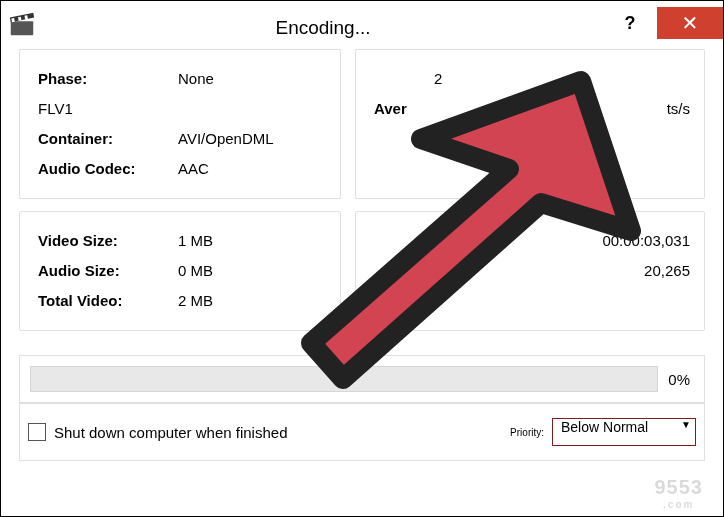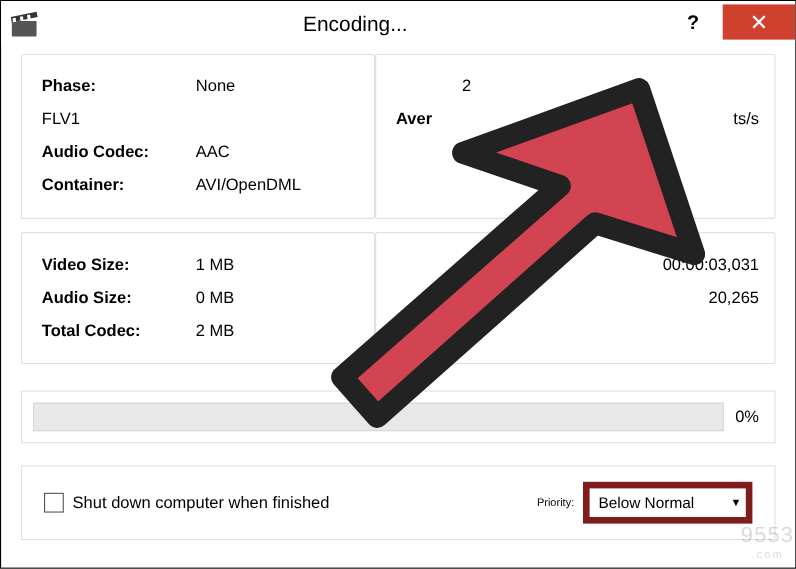--- a/index.html
+++ b/index.html
@@ -1,49 +1,49 @@
 <!DOCTYPE html>
 <html><head>
 <meta charset="utf-8">
 <style>
   html,body{margin:0;padding:0;font-family:"Segoe UI",Tahoma,sans-serif;font-size:13px;color:#000;background:#fff}
   body{width:724px;height:517px;overflow:hidden;position:relative;box-sizing:border-box;border:1px solid #000}
-  .titlebar{display:flex;align-items:center;height:38px;background:#fff}
+  .titlebar{display:flex;align-items:flex-end;height:38px;background:#fff}
   .app-icon{width:30px;height:30px;margin:4px 6px 0 6px;flex:0 0 auto}
   .title{flex:1;text-align:center;font-size:19px;color:#000;margin-top:5px}
   .tb-buttons{display:flex;height:32px}
   .tb-btn{width:54px;height:32px;display:flex;align-items:center;justify-content:center;font-size:20px}
   .tb-help{font-weight:bold;color:#000;font-size:18px}
   .tb-close{background:#d0402f;color:#fff;width:66px;font-family:Arial,sans-serif}
   .content{padding:10px 18px 0 18px}
-  .row{display:flex;}
+  .row{display:flex;gap:14px}
   .panel{border:1px solid #e0e0e0;border-radius:2px;padding:14px 14px 14px 18px;box-sizing:border-box;flex:1}
   .p-left{flex:0 0 322px}
   .p-right{flex:1}
   .kv{display:flex;line-height:30px}
   .k{font-weight:700;font-size:15px;flex:0 0 140px}
   .v{font-size:15px}
   .kv2 .k{flex:0 0 195px}
   .row2{margin-top:12px}
   .row2 .panel{min-height:108px}
   .progress-wrap{margin-top:24px;border:1px solid #e0e0e0;padding:10px 14px 10px 10px;display:flex;align-items:center;gap:10px}
   .progress-bar{flex:1;height:24px;background:#e8e8e8;border:1px solid #d6d6d6}
   .progress-txt{font-size:15px}
-  .footer{margin-top:20px;border:1px solid #e0e0e0;padding:14px 20px;display:flex;align-items:center}
+  .footer{border:1px solid #e0e0e0;padding:14px 8px;display:flex;align-items:center}
   .chk{width:18px;height:18px;border:1px solid #555;margin-right:8px;box-sizing:border-box}
   .chk-label{font-size:15px}
   .spacer{flex:1}
   .pri-label{font-size:10px;margin-right:8px}
-  .select{border:6px solid #7f1d1d;height:26px;display:flex;align-items:center;padding:0 4px 0 8px;font-size:14px;min-width:130px}
+  .select{border:1px solid #7f1d1d;height:26px;display:flex;align-items:flex-start;padding:0 4px 0 8px;font-size:14px;min-width:130px}
   .select .sv{flex:1}
   .select .caret{font-size:10px;margin-left:8px}
   
   .arrow{position:absolute;left:270px;top:60px;pointer-events:none}
   
-  .wm{position:absolute;right:1px;bottom:6px;font-size:20px;color:rgba(0,0,0,.15);font-weight:normal;letter-spacing:1px}
+  .wm{position:absolute;right:20px;bottom:6px;font-size:20px;color:rgba(0,0,0,.15);font-weight:bold;letter-spacing:1px}
   .wm small{display:block;font-size:10px;text-align:center;color:rgba(0,0,0,.15);letter-spacing:2px}
 </style>
 </head>
 <body>
 
 <div class="titlebar">
   <span class="app-icon">
     <svg viewBox="0 0 32 32" width="30" height="30">
       <polygon points="3,9 28,4 29,9 4,14" fill="#333"></polygon>
       <rect x="4" y="13" width="24" height="15" fill="#555" rx="1"></rect>
@@ -64,26 +64,26 @@
   <div class="row">
     <div class="panel p-left">
       <div class="kv">
           <span class="k">Phase:</span>
           <span class="v">None</span>
         </div>
       <div class="kv">
           <span class="v">FLV1</span>
         </div>
       <div class="kv">
+          <span class="k">Container:</span>
+          <span class="v">AVI/OpenDML</span>
+        </div>
+      <div class="kv">
           <span class="k">Audio Codec:</span>
           <span class="v">AAC</span>
-        </div>
-      <div class="kv">
-          <span class="k">Container:</span>
-          <span class="v">AVI/OpenDML</span>
         </div>
     </div>
     <div class="panel p-right">
       <div class="kv kv2">
           <span class="v" style="margin-left:60px">2</span>
         </div>
       <div class="kv kv2">
           <span class="k">Aver</span>
           <span class="v" style="margin-left:auto">ts/s</span>
         </div>
@@ -94,21 +94,21 @@
     <div class="panel p-left">
       <div class="kv">
           <span class="k">Video Size:</span>
           <span class="v">1 MB</span>
         </div>
       <div class="kv">
           <span class="k">Audio Size:</span>
           <span class="v">0 MB</span>
         </div>
       <div class="kv">
-          <span class="k">Total Codec:</span>
+          <span class="k">Total Video:</span>
           <span class="v">2 MB</span>
         </div>
     </div>
     <div class="panel p-right">
       <div class="kv kv2">
           <span class="k"></span>
           <span class="v" style="margin-left:auto">00:00:03,031</span>
         </div>
       <div class="kv kv2">
           <span class="k"></span>

